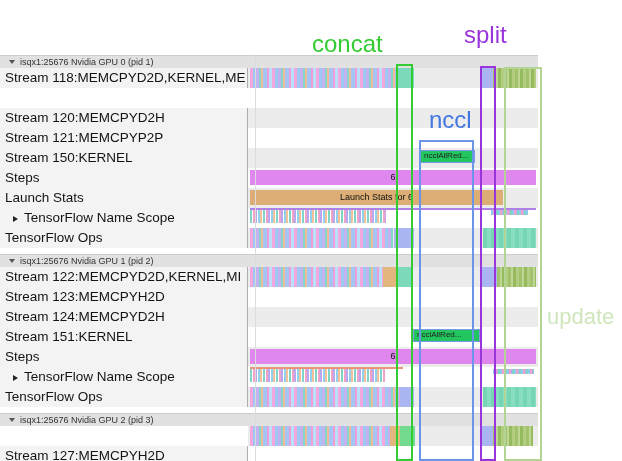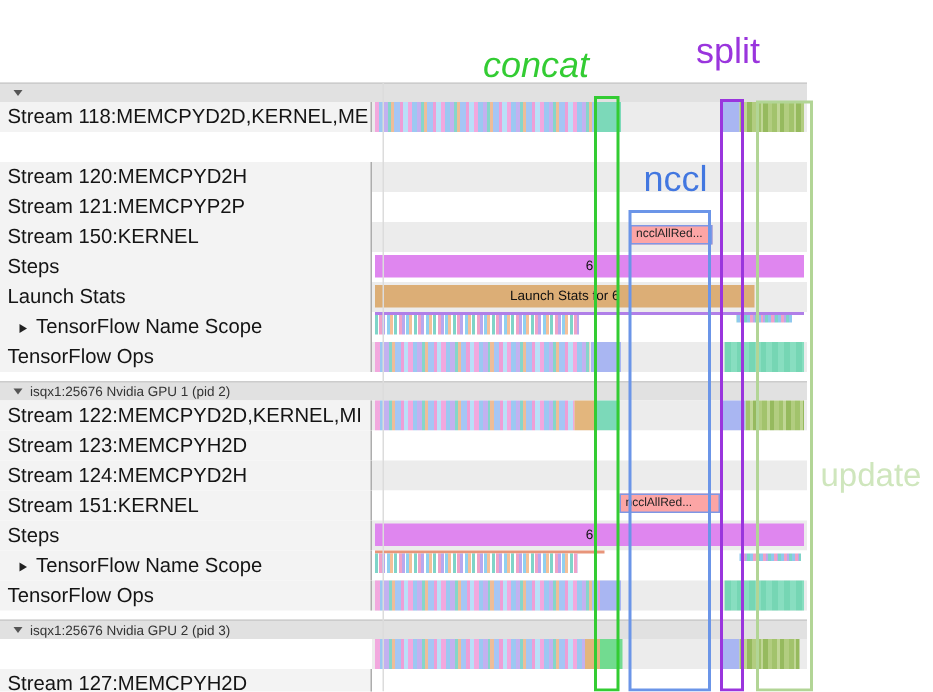--- a/index.html
+++ b/index.html
@@ -31,29 +31,29 @@
   .olive{background:repeating-linear-gradient(90deg,#a2c36c 0 3px,#c0d695 3px 5px,#96ba5e 5px 8px,#b2cd80 8px 11px);}
   .teal{background:#7cd9b9;}
   .green2{background:#72db90;}
   .orange{background:#e3b67d;}
   .peri{background:#a9b6f2;}
   .tealblock{background:repeating-linear-gradient(90deg,#76d6b4 0 4px,#88dec0 4px 8px);}
   .bar{top:2px;height:15px;text-align:center;font-size:9px;line-height:15px;color:#111;overflow:hidden;}
   .steps-bar{background:#df86ef;}
   .launch-bar{background:#dcae76;}
   .nbox{
-    top:2px;height:13px;box-sizing:border-box;background:#fca5a5;border:1px solid #7e97e6;
+    top:2px;height:13px;box-sizing:border-box;background:#22c55e;border:1px solid #7e97e6;
     font-size:8px;line-height:10px;color:#222;padding-left:3px;white-space:nowrap;overflow:hidden;
   }
   .nsline{top:0;height:2px;}
   .rug{top:2px;height:13px;background:repeating-linear-gradient(90deg,#7fd4c8 0 2px,#ffffff 2px 3px,#f0a2c8 3px 5px,#b8a8ee 5px 7px,#ffffff 7px 8px,#90d0f0 8px 10px,#f5c098 10px 12px,#ffffff 12px 13px);}
   .ministrip{top:2px;height:5px;background:repeating-linear-gradient(90deg,#8fc8ee 0 2px,#f0a2c8 2px 4px,#b8a8ee 4px 5px,#7fd4c8 5px 7px);}
   #gridline{position:absolute;left:255px;top:55px;width:1px;height:406px;background:#dcdcdc;}
   .ann{position:absolute;z-index:6;white-space:nowrap;}
-  #lbl-concat{left:322px;top:30px;font-size:24px;font-style:italic;}
+  #lbl-concat{left:312px;top:30px;font-size:24px;}
   #lbl-split{left:464px;top:21px;font-size:24px;}
   #lbl-nccl{left:429px;top:106px;font-size:24px;}
   #lbl-weight{left:547px;top:303px;font-size:22px;line-height:28px;}
   .rect{position:absolute;z-index:5;box-sizing:border-box;border:2px solid;background:transparent;}
   #rect-concat{left:396px;top:64px;width:17px;height:397px;}
   #rect-split{left:480px;top:66px;width:16px;height:395px;}
   #rect-weight{left:504px;top:67px;width:38px;height:394px;}
   #rect-nccl{left:419px;top:140px;width:55px;height:321px;}
 </style>
 </head>
@@ -62,20 +62,21 @@
 <div class="ann" id="lbl-concat" style="color: rgb(51, 204, 51);">concat</div>
 <div class="ann" id="lbl-split" style="color: rgb(154, 53, 221);">split</div>
 <div class="ann" id="lbl-nccl" style="color: rgb(66, 119, 224);">nccl</div>
 <div class="ann" id="lbl-weight" style="color: rgb(207, 230, 189);">
   <div>update</div>
 </div>
 
 <div id="chart">
     <div class="hdr">
       <span class="tri-down"></span>
+      <span>isqx1:25676 Nvidia GPU 0 (pid 1)</span>
     </div>
     <div class="row">
       <div class="lbl"><span>Stream 118:MEMCPYD2D,KERNEL,ME</span></div>
       <div class="tl even">
         <div class="seg stripes" style="left: 2px; width: 147px;"></div>
         <div class="seg teal" style="left: 149px; width: 17px;"></div>
         <div class="seg peri" style="left: 234px; width: 11px;"></div>
         <div class="seg olive" style="left: 245px; width: 43px;"></div>
       </div>
     </div>

